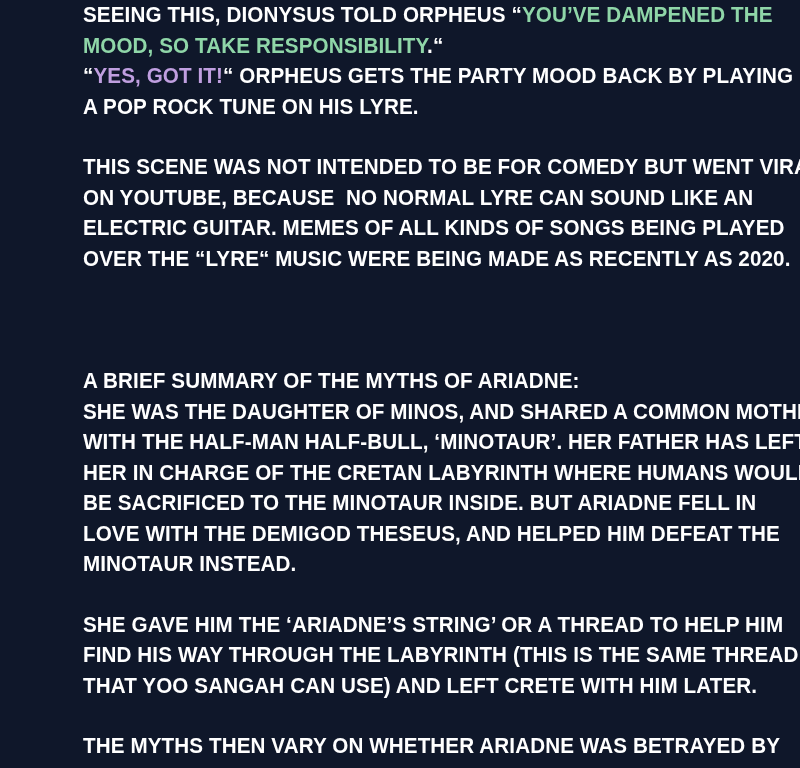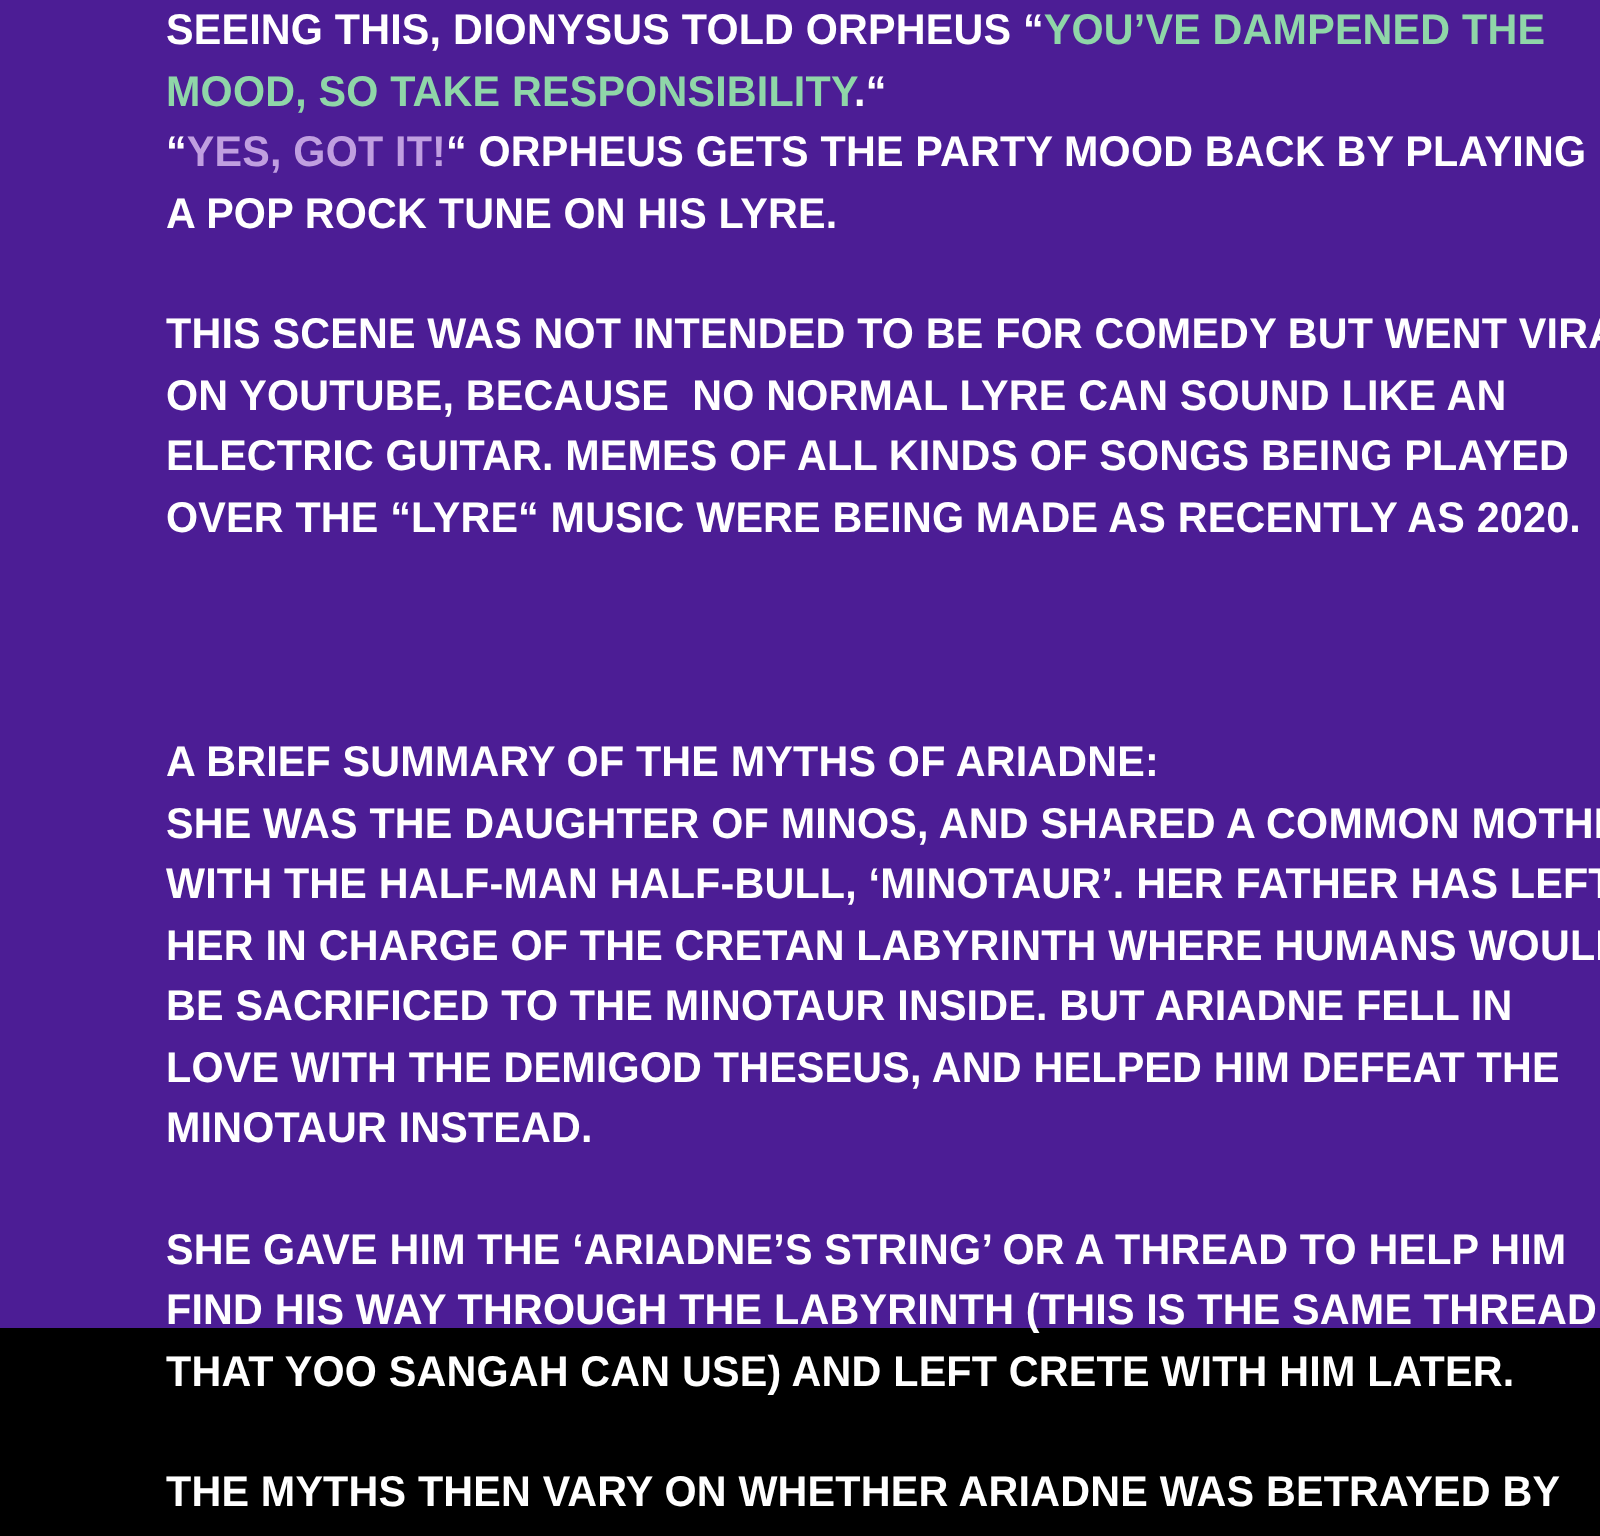--- a/index.html
+++ b/index.html
@@ -6,22 +6,22 @@
     margin: 0;
     padding: 0;
     background: #000000;
     width: 800px;
     height: 768px;
     overflow: hidden;
   }
   #page {
     position: relative;
     width: 800px;
-    height: 664px;
-    background: #4c1d95;
+    height: 768px;
+    background: #0f172a;
     font-family: "Liberation Sans", sans-serif;
   }
   .text-body {
     position: absolute;
     left: 83px;
     top: 0px;
     width: 660px;
     color: #ffffff;
     font-family: "Liberation Sans", sans-serif;
     font-size: 21.5px;

